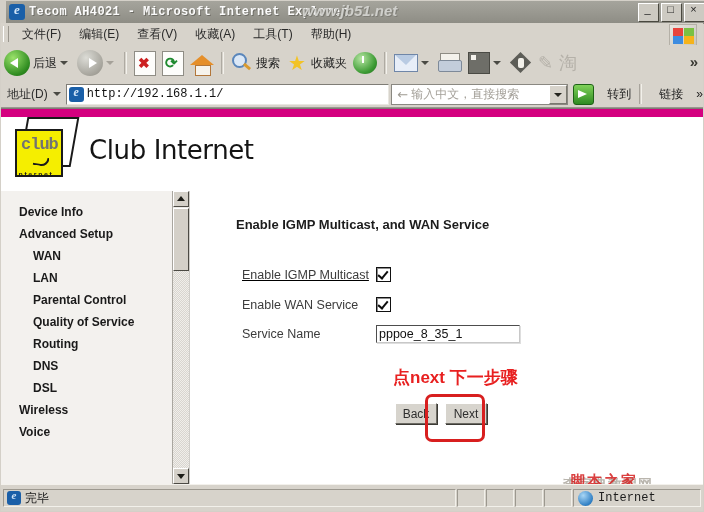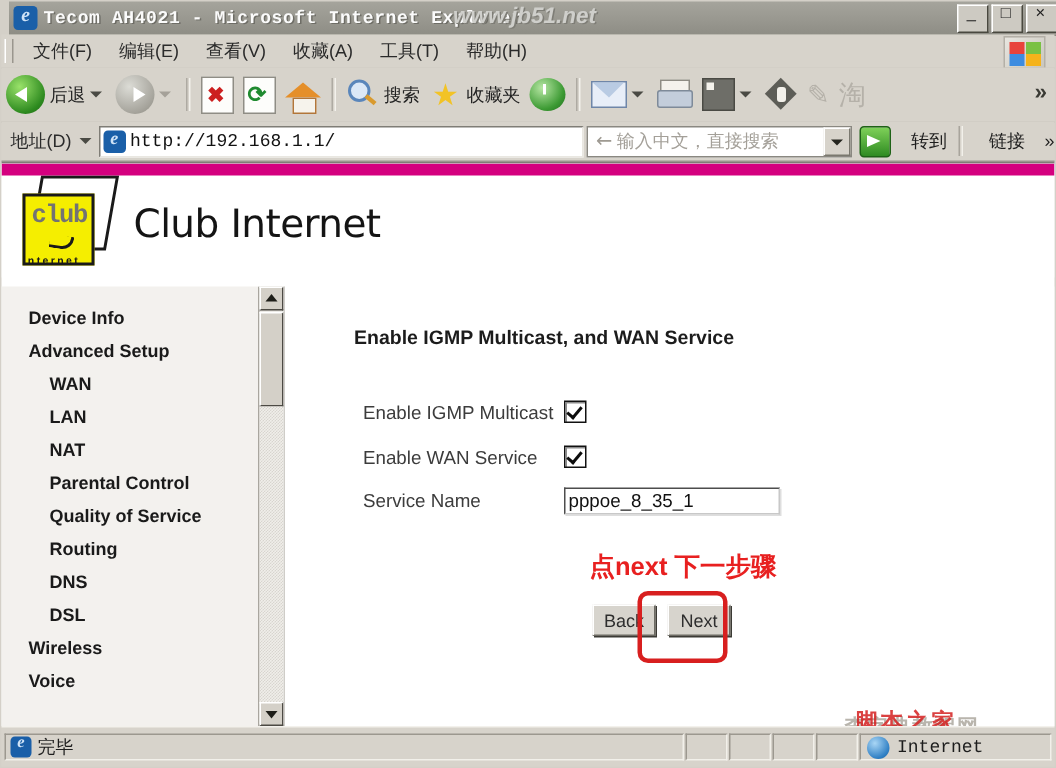--- a/index.html
+++ b/index.html
@@ -697,41 +697,40 @@
     </div>
 
     <div class="pinkbar"></div>
 
     <div class="sidebar">
       <div class="nav">
         <div class="nav-item">Device Info</div>
         <div class="nav-item">Advanced Setup</div>
         <div class="nav-item sub">WAN</div>
         <div class="nav-item sub">LAN</div>
-        <div class="nav-item sub">NAT</div>
         <div class="nav-item sub">Parental Control</div>
         <div class="nav-item sub">Quality of Service</div>
         <div class="nav-item sub">Routing</div>
         <div class="nav-item sub">DNS</div>
         <div class="nav-item sub">DSL</div>
         <div class="nav-item">Wireless</div>
         <div class="nav-item">Voice</div>
       </div>
       <div class="sb">
         <div class="sb-btn up"></div>
         <div class="sb-thumb"></div>
         <div class="sb-track"></div>
         <div class="sb-btn down"></div>
       </div>
     </div>
 
     <div class="content">
       <div class="heading">Enable IGMP Multicast, and WAN Service</div>
 
-      <div class="frow" style="top:76px;">
+      <div class="frow" style="top:76px;text-decoration:underline;">
         <div class="flabel">Enable IGMP Multicast</div>
         <div class="cbox checked"></div>
       </div>
 
       <div class="frow" style="top:106px;">
         <div class="flabel">Enable WAN Service</div>
         <div class="cbox checked"></div>
       </div>
 
       <div class="frow" style="top:134px;">

